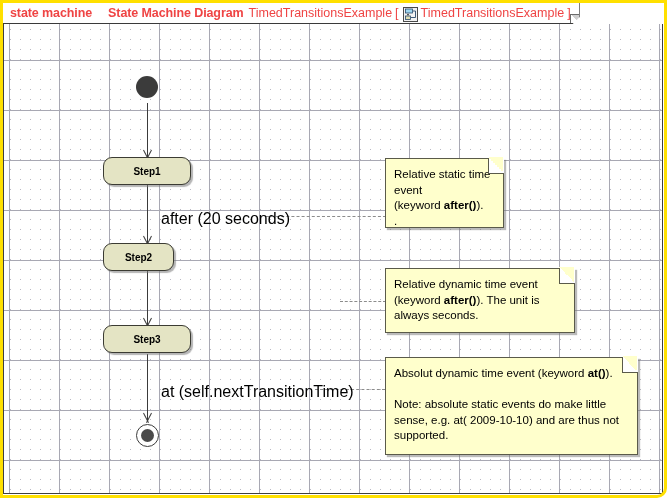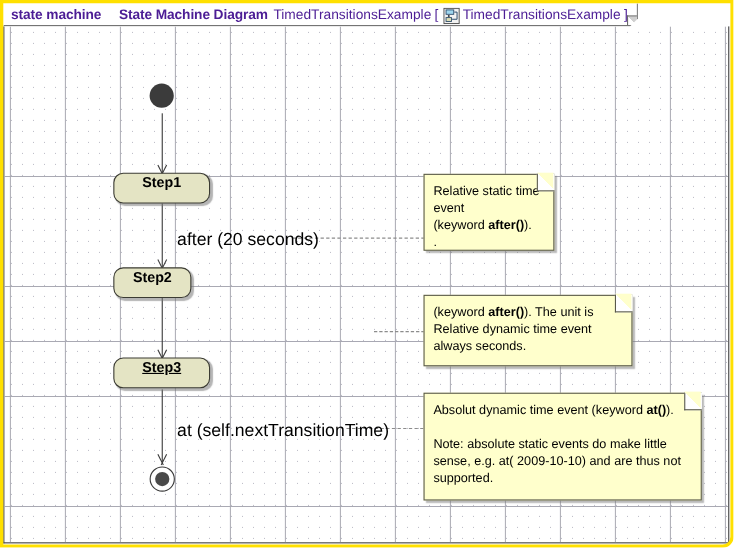--- a/index.html
+++ b/index.html
@@ -70,21 +70,21 @@
     padding: 0 8px 0 7px;
     display: flex;
     align-items: center;
     background: #ffffff;
     border: 1px solid #3a3a3a;
     border-top: none;
     border-left: none;
     box-sizing: border-box;
     z-index: 30;
     font-size: 12.5px;
-    color: #4c1d95;
+    color: #ef4444;
     white-space: nowrap;
     
     clip-path: polygon(0 0, 100% 0, 100% calc(100% - 7px), calc(100% - 7px) 100%, 0 100%);
   }
   .header-tab::after {
     content: "";
     position: absolute;
     right: 0; bottom: 0;
     width: 8px; height: 8px;
     background: linear-gradient(to bottom left, #cfcfcf 0 48%, transparent 48%);
@@ -116,22 +116,23 @@
   }
 
   
   .state-box {
     position: absolute;
     box-sizing: border-box;
     background: #e4e4c4;
     border: 1.4px solid #3b3b33;
     border-radius: 9px;
     display: flex;
+    align-items: center;
     justify-content: center;
-    font-size: 13px;
+    font-size: 10px;
     font-weight: bold;
     color: #000000;
     box-shadow: 2px 2px 1px rgba(120,120,120,0.55);
     z-index: 12;
   }
 
   .initial-node {
     position: absolute;
     width: 22px; height: 22px;
     border-radius: 50%;
@@ -272,21 +273,21 @@
   <div class="initial-node" style="left:136px; top:76px;"></div>
 
   <div class="state-box" style="left:103px; top:157px; width:88px; height:28px;">
     <span>Step1</span>
   </div>
 
   <div class="state-box" style="left:103px; top:243px; width:71px; height:28px;">
     <span>Step2</span>
   </div>
 
-  <div class="state-box" style="left:103px; top:325px; width:88px; height:28px;text-decoration:underline;">
+  <div class="state-box" style="left:103px; top:325px; width:88px; height:28px;">
     <span>Step3</span>
   </div>
 
   <div class="final-node" style="left:136px; top:424px;"></div>
 
   <div class="trans-label" style="left:149px; top:210px;">after (20 seconds)</div>
 
 
   <div class="trans-label" style="left:149px; top:383px;">at (self.nextTransitionTime)</div>
 
@@ -301,24 +302,24 @@
     </p>
     <p>
       <span>.</span>
     </p>
   </div>
 
   <div class="note" style="left:385px; top:268px; width:190px; height:65px;">
     <div class="note-fold-tri"></div>
     <div class="note-fold"></div>
     <p>
+      <span>Relative dynamic time event</span>
+    </p>
+    <p>
       <span>(keyword </span><b>after()</b><span>). The unit is</span>
-    </p>
-    <p>
-      <span>Relative dynamic time event</span>
     </p>
     <p>
       <span>always seconds.</span>
     </p>
   </div>
 
   <div class="note" style="left:385px; top:357px; width:253px; height:98px;">
     <div class="note-fold-tri"></div>
     <div class="note-fold"></div>
     <p>

